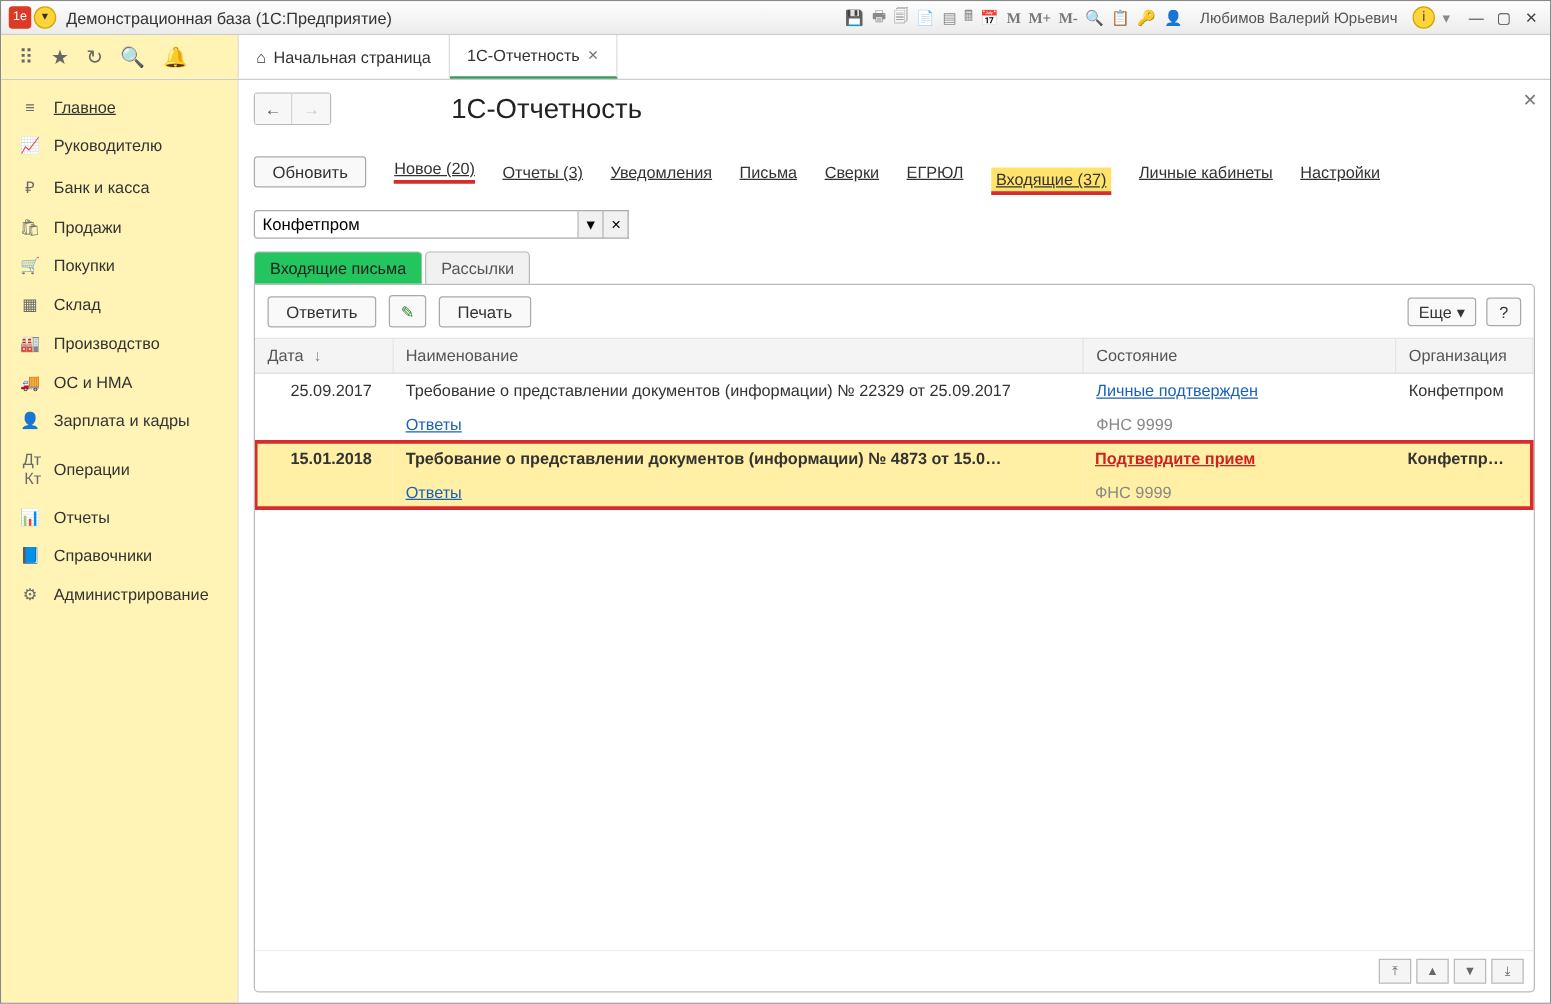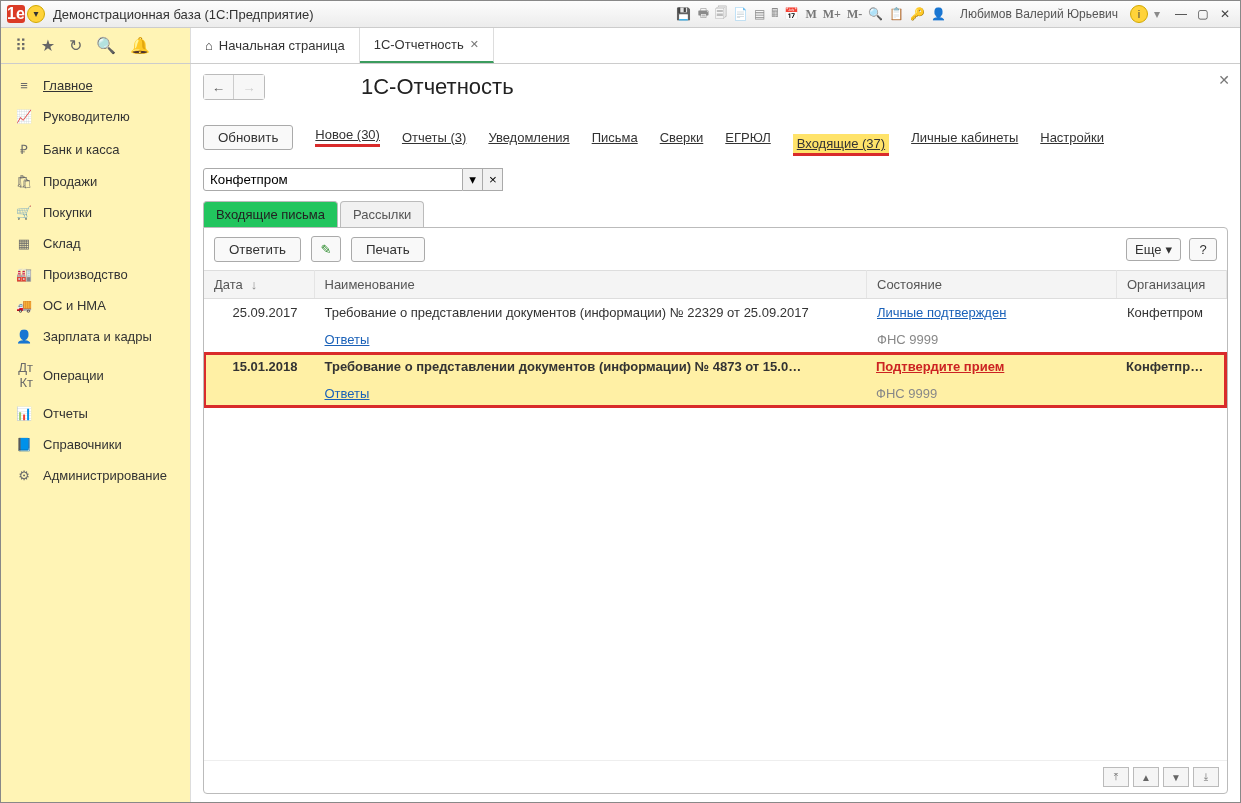--- a/index.html
+++ b/index.html
@@ -1,20 +1,20 @@
 <!DOCTYPE html>
 <html><head>
 <meta charset="utf-8">
 <style>
   * { box-sizing: border-box; }
   html, body { margin:0; padding:0; height:100%; font-family: Arial, sans-serif; font-size:13px; color:#333; background:#888; }
   .app-window { width:1241px; height:803px; background:#fff; position:relative; display:flex; flex-direction:column; border:1px solid #888;}
   .titlebar-outer { background:linear-gradient(#fdfdfd,#ececec); border-bottom:1px solid #ccc; }
   .titlebar { display:flex; align-items:center; height:26px; padding:0 6px; }
-  .logo-1c { width:18px; height:18px; background:#db3b26; border-radius:3px; color:#fff; font-size:16px; font-weight:bold; text-align:center; line-height:18px; margin-right:2px;}
+  .logo-1c { width:18px; height:18px; background:#db3b26; border-radius:3px; color:#fff; font-size:10px; font-weight:normal; text-align:center; line-height:18px; margin-right:2px;}
   .yellow-circ { width:18px; height:18px; border-radius:50%; background:#ffd33a; border:1px solid #d1a800; margin-right:8px; font-size:10px; text-align:center; line-height:16px;}
   .title-text { flex: 0 0 auto; color:#333;}
   .titlebar-spacer { flex:1;}
   .titlebar-icons { display:flex; align-items:center; gap:6px; color:#888;}
   .titlebar-icons span { font-size:12px; }
   .user-label { color:#555; margin:0 6px;}
   .info-btn { width:18px; height:18px; border-radius:50%; background:#ffd33a; border:1px solid #d1a800; text-align:center; line-height:16px; font-size:11px; color:#444;}
   .win-btns { display:flex; gap:4px; margin-left:6px;}
   .win-btns span { width:18px; text-align:center; color:#444;}
   .toolbar-tabs { display:flex; align-items:center; height:36px; border-bottom:1px solid #ccc; background:#fff; }
@@ -193,21 +193,21 @@
       <div class="content-header">
         <div class="nav-arrows">
           <button>←</button>
           <button style="color:#ccc;">→</button>
         </div>
         <div class="page-title">1С-Отчетность</div>
       </div>
 
       <div class="linkbar">
         <button class="btn">Обновить</button>
-        <a class="link-hl-red">Новое (30)</a>
+        <a class="link-hl-red">Новое (20)</a>
         <a>Отчеты (3)</a>
         <a>Уведомления</a>
         <a>Письма</a>
         <a>Сверки</a>
         <a>ЕГРЮЛ</a>
         <a class="link-hl-gold">Входящие (37)</a>
         <a>Личные кабинеты</a>
         <a>Настройки</a>
       </div>
 

